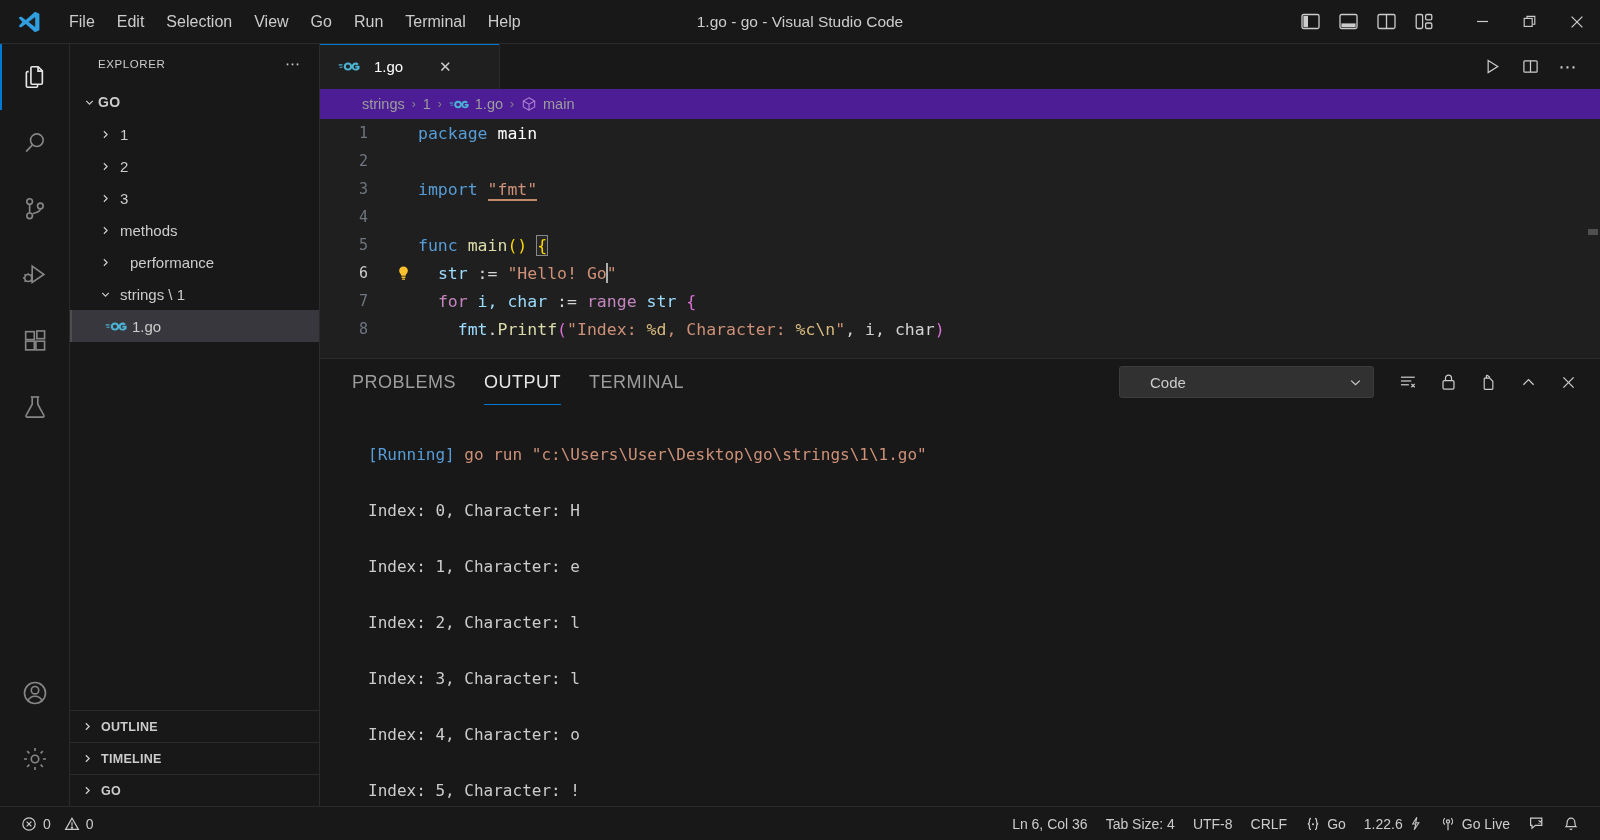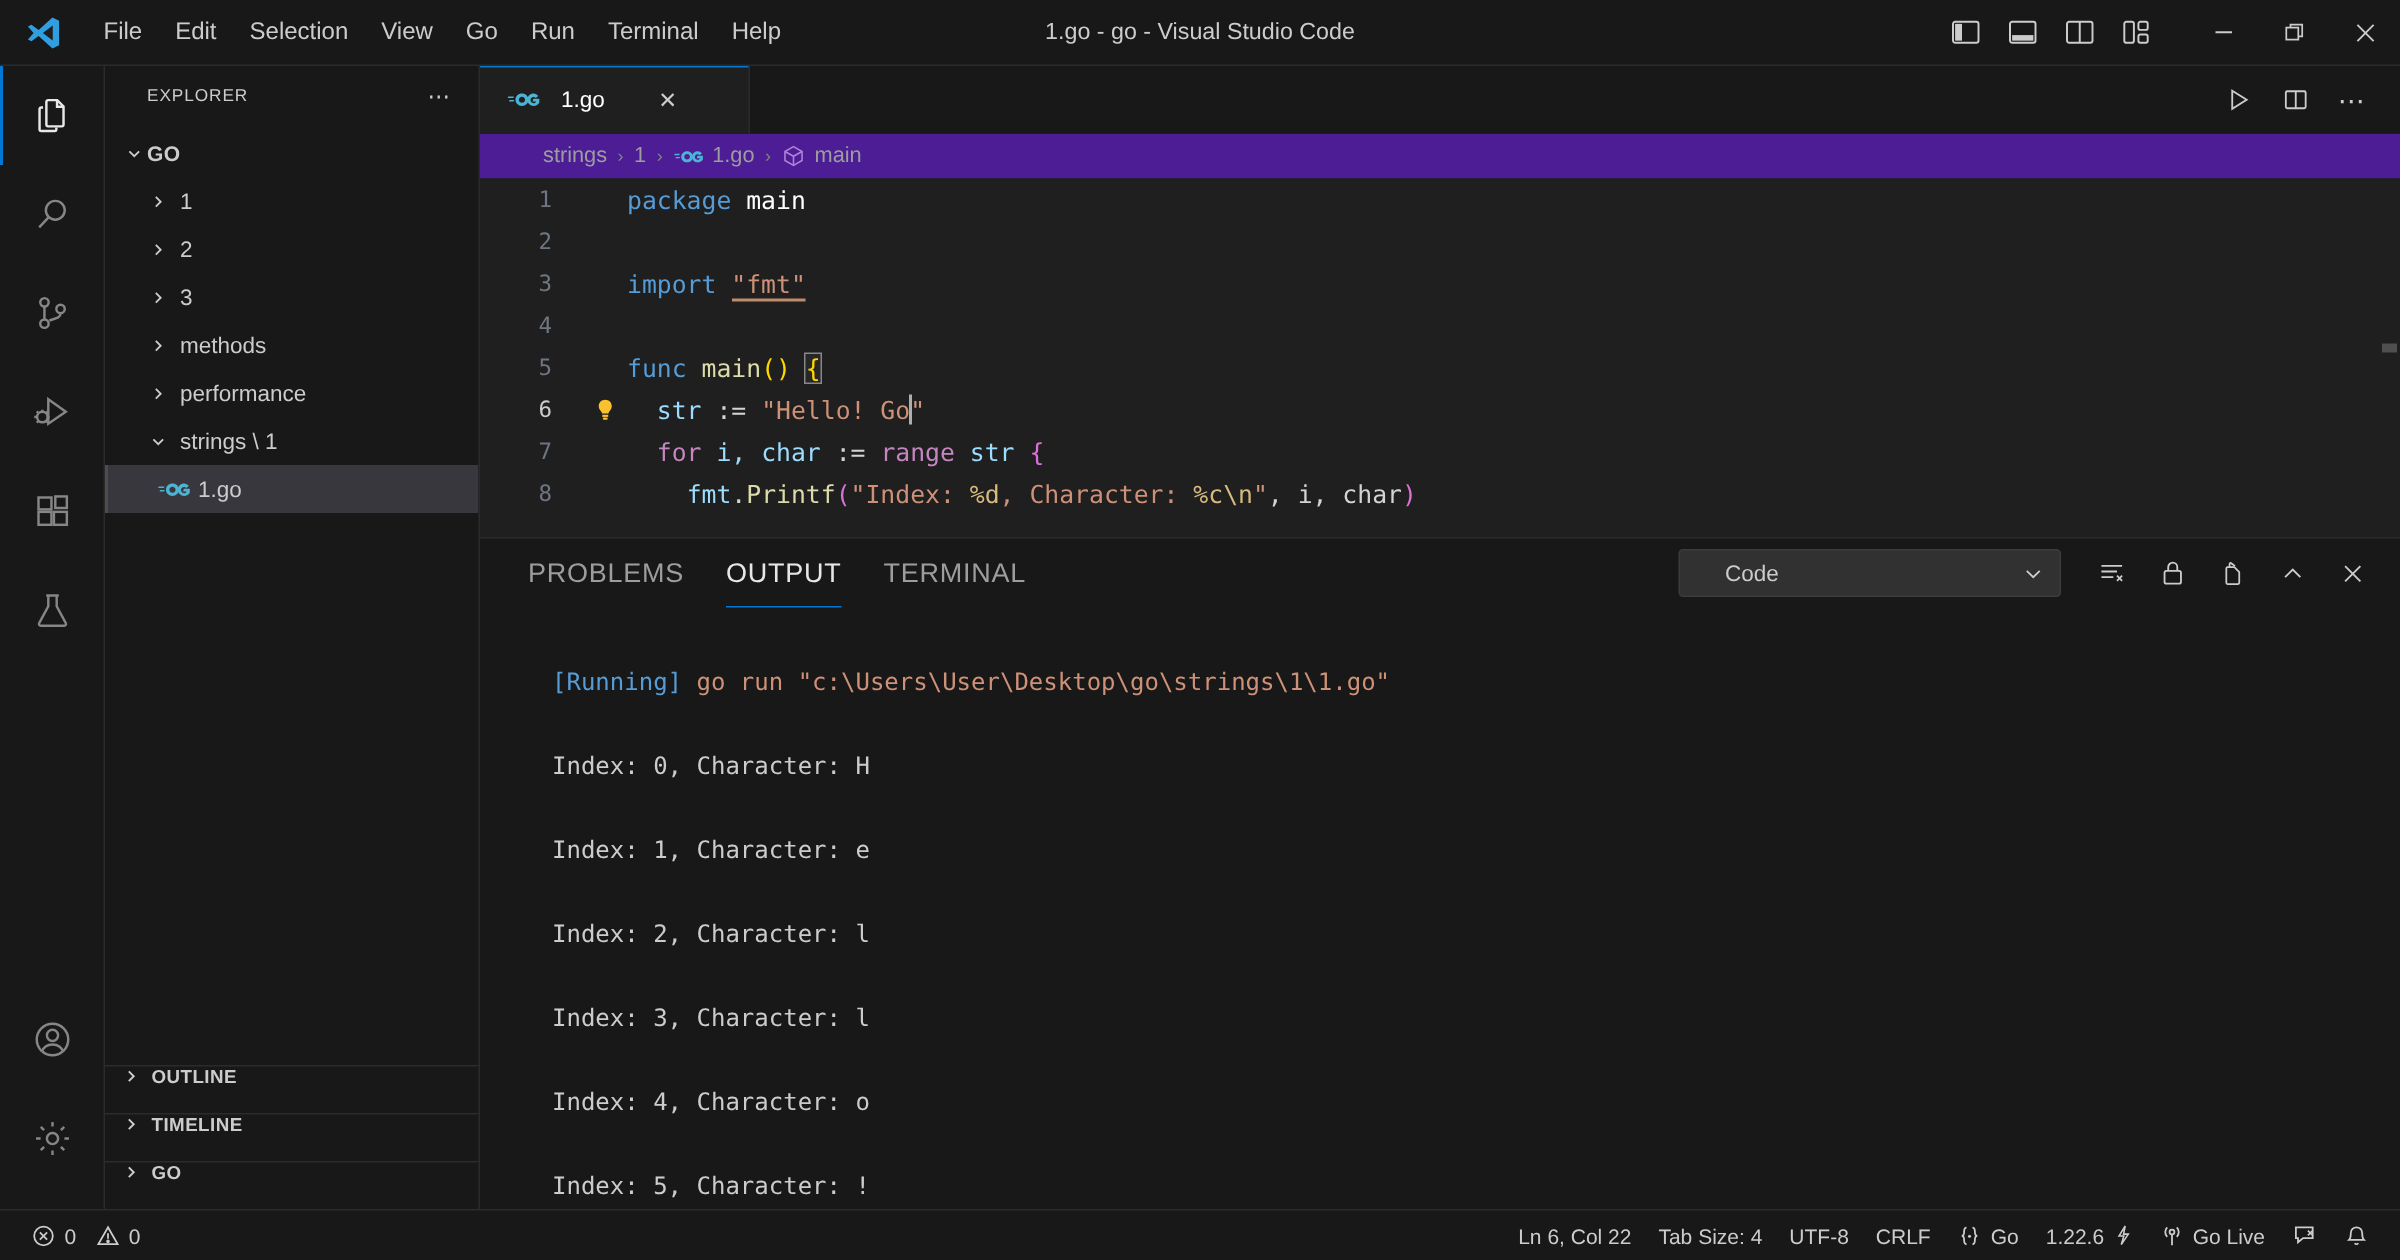--- a/index.html
+++ b/index.html
@@ -81,21 +81,21 @@
   }
   .row.selected { background: #37373d; }
   .row.selected::before {
     content:''; position:absolute; left:0; top:0; bottom:0; width:2px; background:#4d4d4d;
   }
   .twisty { width: 18px; display:flex; align-items:center; justify-content:center; color:#cccccc; flex:0 0 18px; }
   .row-label { white-space: nowrap; overflow: hidden; text-overflow: ellipsis; }
   .row-label.bold { font-weight: 700; font-size: 14px; letter-spacing: .3px; }
   .go-file-icon { flex: 0 0 24px; display:flex; align-items:center; justify-content:center; margin-right: 4px; }
   .sb-section {
-    height: 32px; flex: 0 0 32px; display: flex; align-items: flex-start;
+    height: 32px; flex: 0 0 32px; display: flex; align-items: center;
     border-top: 1px solid #2b2b2b; font-size: 12.5px; font-weight: 700;
     color: #cccccc; letter-spacing: .3px; padding-left: 8px;
   }
 
   
   .main { flex: 1 1 auto; display: flex; flex-direction: column; min-width: 0; background: #1f1f1f; }
 
   .tabsbar {
     height: 45px; flex: 0 0 45px; background: #181818;
     display: flex; align-items: stretch; position: relative;
@@ -400,21 +400,21 @@
               </svg>
           </span>
           <span class="row-label" style="margin-left:6px">methods</span>
         </div>
         <div class="row" style="padding-left:26px">
           <span class="twisty">
             <svg width="13" height="13" viewBox="0 0 16 16" fill="none" stroke="#cccccc" stroke-width="1.5">
                 <path d="M6 4l4 4-4 4"></path>
               </svg>
           </span>
-          <span class="row-label" style="margin-left:6px">performance</span>
+          <span class="row-label" style="margin-left:16px">performance</span>
         </div>
         <div class="row" style="padding-left:26px">
           <span class="twisty">
             <svg width="13" height="13" viewBox="0 0 16 16" fill="none" stroke="#cccccc" stroke-width="1.5">
                 <path d="M4 6l4 4 4-4"></path>
               </svg>
           </span>
           <span class="row-label" style="margin-left:6px">strings \ 1</span>
         </div>
         <div class="row selected" style="padding-left:34px">
@@ -658,21 +658,21 @@
             <path d="M8 2.2 L14.4 13.4 H1.6 Z"></path>
               <line x1="8" y1="6.2" x2="8" y2="9.8"></line>
               <circle cx="8" cy="11.6" r=".6" fill="#cccccc"></circle>
           </svg>
         </span>
         <span>0</span>
       </div>
     </div>
 
     <div class="sb-right">
-      <div class="sitem">Ln 6, Col 22</div>
+      <div class="sitem">Ln 6, Col 36</div>
       <div class="sitem">Tab Size: 4</div>
       <div class="sitem">UTF-8</div>
       <div class="sitem">CRLF</div>
       <div class="sitem">
         <span>
           <svg width="16" height="16" viewBox="0 0 16 16" fill="none" stroke="#cccccc" stroke-width="1.2">
             <path d="M6 2.4c-1.6 0-1.6 1.4-1.6 2.8S4 7.9 2.8 7.9c1.2 0 1.6 1.4 1.6 2.8s0 2.8 1.6 2.8"></path>
             <path d="M10 2.4c1.6 0 1.6 1.4 1.6 2.8s.4 2.7 1.6 2.7c-1.2 0-1.6 1.4-1.6 2.8s0 2.8-1.6 2.8"></path>
             <circle cx="8" cy="8.2" r="1" fill="#cccccc" stroke="none"></circle>
           </svg>

